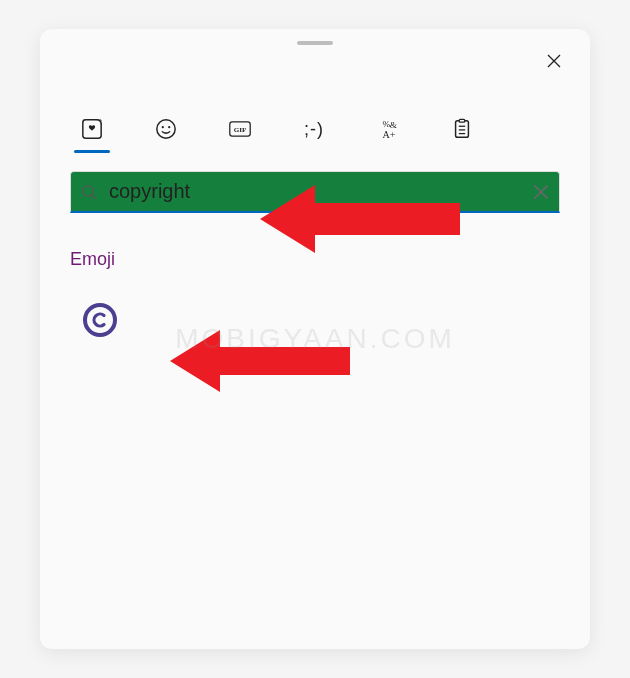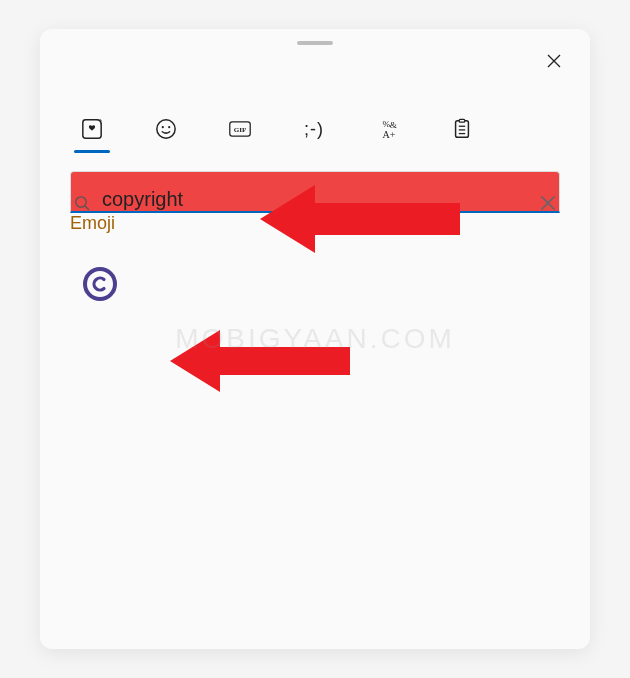--- a/index.html
+++ b/index.html
@@ -76,45 +76,46 @@
       font-weight: 500;
       color: #222;
       letter-spacing: 1px;
     }
     .search-wrap {
       margin-top: 28px;
       position: relative;
     }
     .search-box {
       display: flex;
-      align-items: flex-end;
-      background: #ef4444;
+      align-items: center;
+      background: #15803d;
       border: 1px solid #ddd;
       border-bottom: 2px solid #0067c0;
       border-radius: 4px 4px 0 0;
       height: 42px;
-      padding: 0 3px;
+      padding: 0 10px;
     }
     .search-icon { width: 16px; height: 16px; margin-right: 12px; flex-shrink: 0; }
     .search-input {
       flex: 1;
       border: none;
       outline: none;
       font-size: 20px;
       color: #222;
       background: transparent;
     }
     .clear-btn {
       width: 16px; height: 16px; cursor: pointer;
       display: flex; align-items: center; justify-content: center;
       flex-shrink: 0;
     }
     .section-label {
+      margin-top: 36px;
       font-size: 18px;
-      color: #a16207;
+      color: #701a75;
     }
     .emoji-result {
       margin-top: 28px;
       margin-left: 8px;
       width: 44px;
       height: 44px;
       display: flex;
       align-items: center;
       justify-content: center;
       cursor: pointer;

